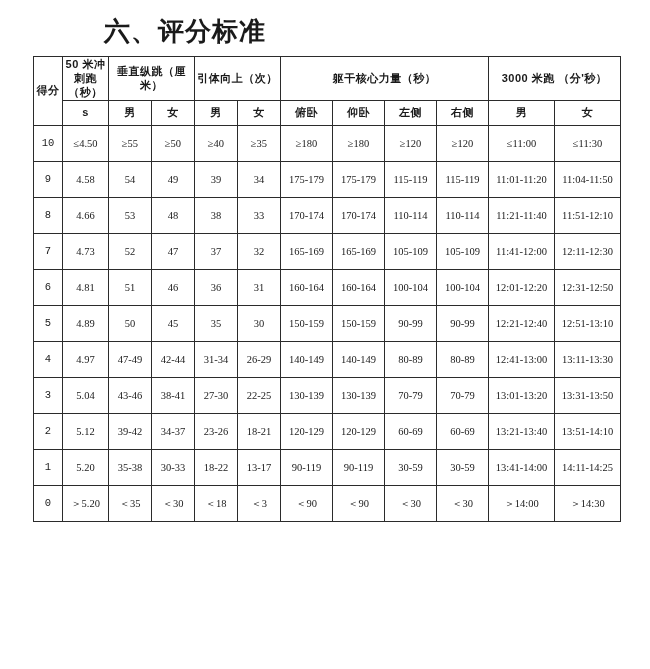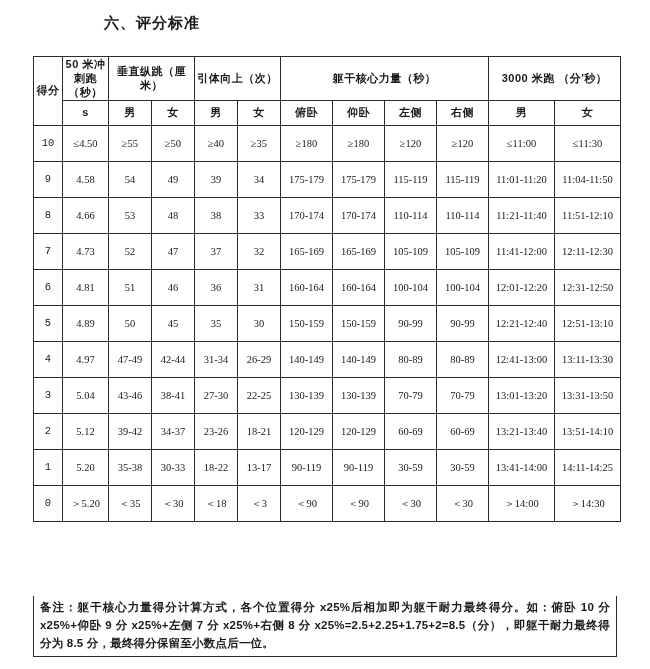--- a/index.html
+++ b/index.html
@@ -18,21 +18,21 @@
   .page {
     position: relative;
     width: 650px;
     height: 669px;
     box-sizing: border-box;
   }
   .section-title {
     position: absolute;
     left: 104px;
     top: 14px;
-    font-size: 15px;
+    font-size: 26px;
     font-weight: bold;
     letter-spacing: 1px;
     font-family: "Liberation Sans", "DejaVu Sans", sans-serif;
     white-space: nowrap;
   }
   .table-wrap {
     position: absolute;
     left: 33px;
     top: 56px;
     width: 584px;
@@ -306,17 +306,14 @@
             <td class="data-cell">＜90</td>
             <td class="data-cell">＜30</td>
             <td class="data-cell">＜30</td>
             <td class="data-cell">＞14:00</td>
             <td class="data-cell">＞14:30</td>
           </tr>
         </tbody>
     </table>
   </div>
 
-  <div class="note">
-    <p>备注：躯干核心力量得分计算方式，各个位置得分 x25%后相加即为躯干耐力最终得分。如：俯卧 10 分 x25%+仰卧 9 分 x25%+左侧 7 分 x25%+右侧 8 分 x25%=2.5+2.25+1.75+2=8.5（分），即躯干耐力最终得分为 8.5 分，最终得分保留至小数点后一位。</p>
-  </div>
 
 </div>
 
 </body></html>

